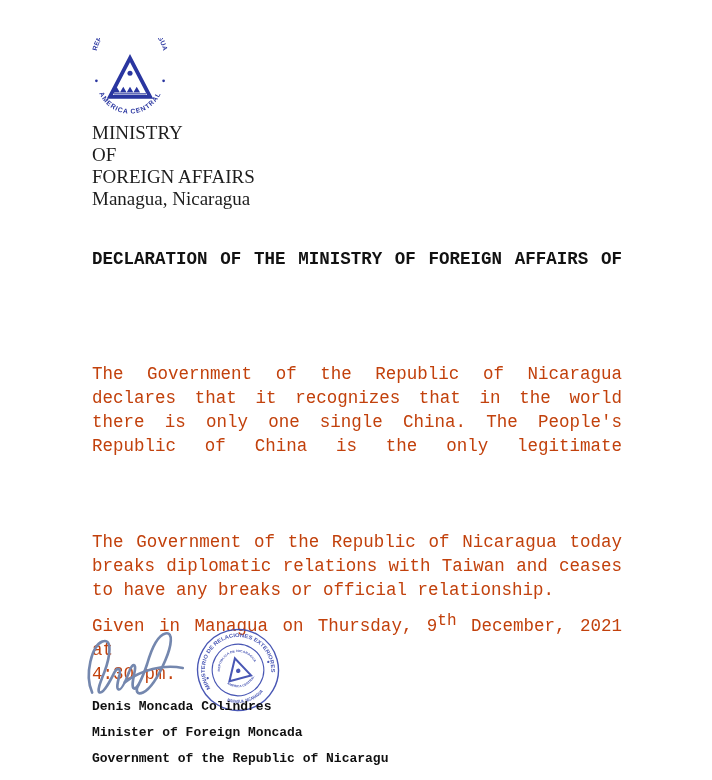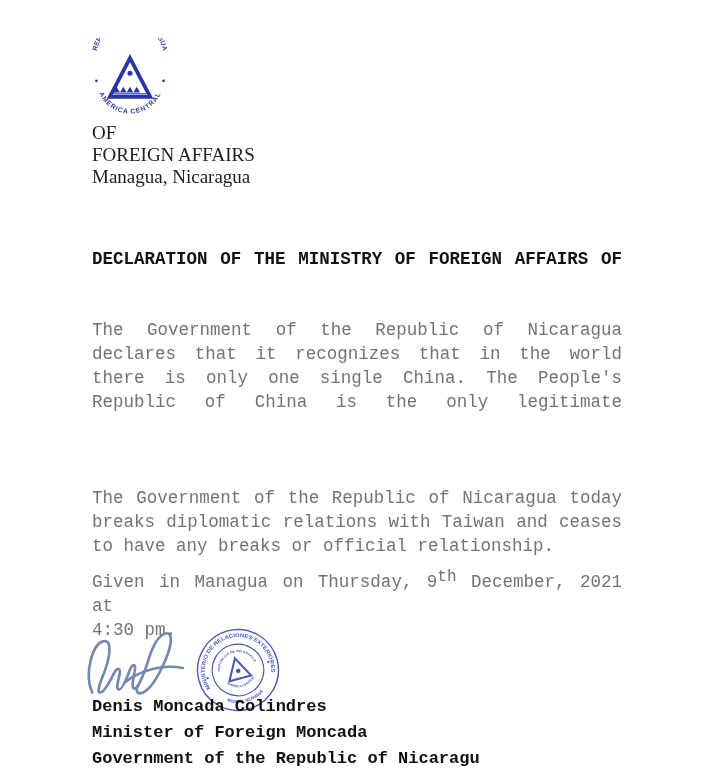--- a/index.html
+++ b/index.html
@@ -21,34 +21,34 @@
     font-family: "Liberation Serif", serif;
     font-size: 19px; line-height: 22px; color: #1d1d1d;
   }
   .letterhead .tline { text-align-last: left !important; }
 
   
   .doc-title {
     left: 92px; top: 247px; width: 530px;
     font-weight: bold; font-size: 17.5px; line-height: 25px; color: #121212;
   }
-  .para { font-size: 17.5px; line-height: 24px; color: #737373; }
+  .para { font-size: 17.5px; line-height: 24px; color: #c2410c; margin-top: 44px; }
   .para1 { left: 92px; top: 318px; width: 530px; }
   .para2 { left: 92px; top: 486px; width: 530px; }
   .dateline { left: 92px; top: 570px; width: 530px; }
   .tline { text-align: justify; }
   .tline.just { text-align-last: justify; }
   sup.ord { font-size: 16px; line-height: 0; vertical-align: 6px; }
 
   
   .signature-svg { left: 84px; top: 627px; width: 112px; height: 74px; z-index: 2; }
   .stamp-svg { left: 195px; top: 627px; width: 86px; height: 86px; z-index: 1; }
   .names {
     left: 92px; top: 694px; z-index: 3;
-    font-weight: bold; font-size: 17px; line-height: 26px; color: #101010;
+    font-weight: bold; font-size: 13px; line-height: 26px; color: #101010;
   }
 </style>
 </head>
 <body>
 
 <div class="page">
 
   <svg class="abs seal-top" viewBox="0 0 100 100">
     <defs>
       <path id="arcTopSeal" d="M 12.4 36.3 A 40 40 0 1 1 87.6 36.3" fill="none"></path>
@@ -63,20 +63,21 @@
     <circle cx="10" cy="51" r="1.6" fill="#2a36a0"></circle>
     <circle cx="90" cy="51" r="1.6" fill="#2a36a0"></circle>
     <polygon points="50,24 26,70 74,70" fill="#ffffff" stroke="#2a36a0" stroke-width="4.5"></polygon>
     <circle cx="50" cy="42" r="3" fill="#2a36a0"></circle>
     <path d="M30 65 l4 -7 l4 7 z m8 0 l4 -7 l4 7 z m8 0 l4 -7 l4 7 z m8 0 l4 -7 l4 7 z" fill="#2a36a0"></path>
     <path d="M31 66.5 H69" stroke="#2a36a0" stroke-width="1.4"></path>
   </svg>
 
   <div class="abs letterhead">
     <div>
+        <div class="tline just">MINISTRY</div>
         <div class="tline just">OF</div>
         <div class="tline">FOREIGN AFFAIRS</div>
       </div>
     <div>Managua, Nicaragua</div>
   </div>
 
   <div class="abs doc-title">
       <div class="tline just">DECLARATION OF THE MINISTRY OF FOREIGN AFFAIRS OF</div>
     </div>
 

